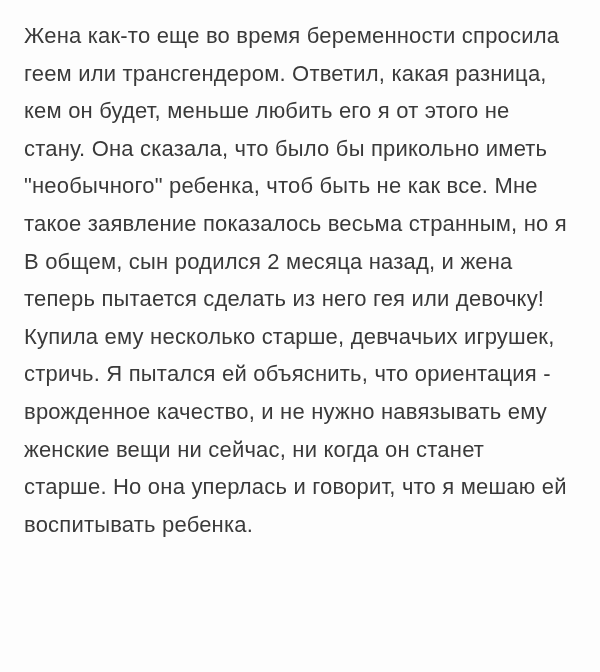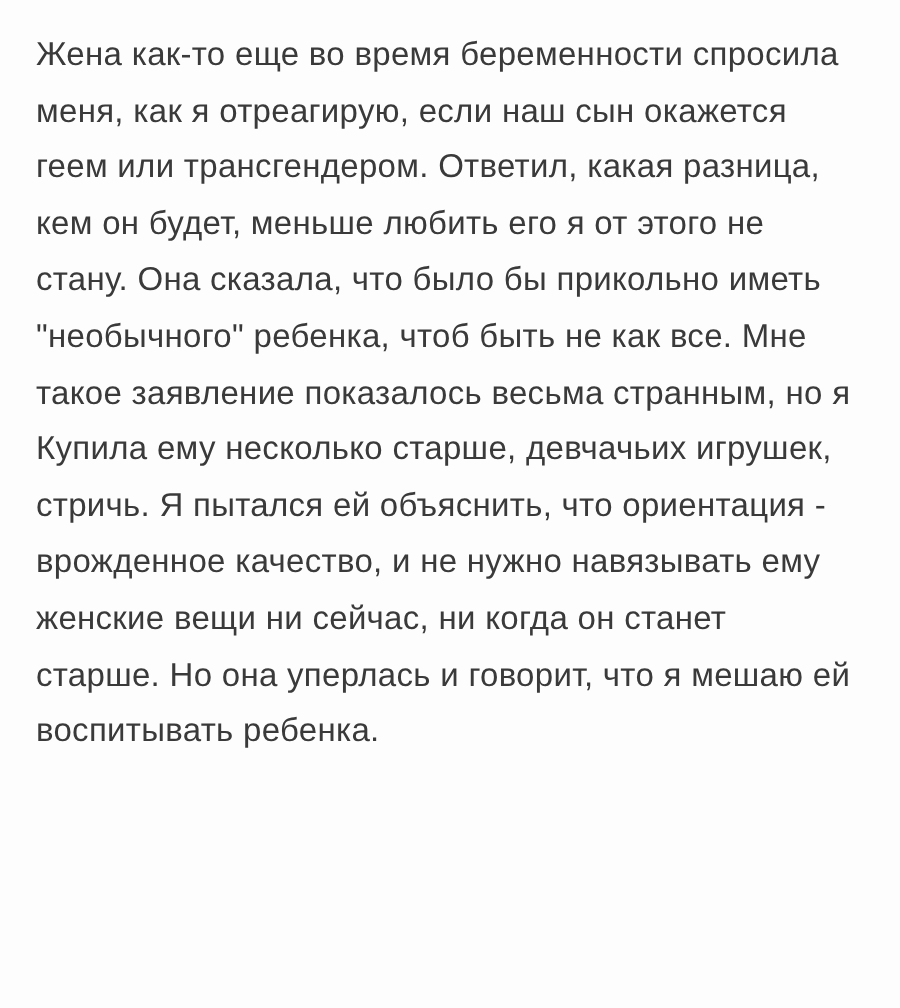--- a/index.html
+++ b/index.html
@@ -31,26 +31,27 @@
     white-space: nowrap;
     height: 37.6px;
   }
 </style>
 </head>
 <body>
 
 <div class="post">
   <div class="text-block">
       <div class="line">Жена как-то еще во время беременности спросила</div>
-      <div class="line">меня, как я отреагирую, если наш сын окажется</div>
       <div class="line">геем или трансгендером. Ответил, какая разница,</div>
       <div class="line">кем он будет, меньше любить его я от этого не</div>
       <div class="line">стану. Она сказала, что было бы прикольно иметь</div>
       <div class="line">"необычного" ребенка, чтоб быть не как все. Мне</div>
       <div class="line">такое заявление показалось весьма странным, но я</div>
+      <div class="line">В общем, сын родился 2 месяца назад, и жена</div>
+      <div class="line">теперь пытается сделать из него гея или девочку!</div>
       <div class="line">Купила ему несколько старше, девчачьих игрушек,</div>
       <div class="line">стричь. Я пытался ей объяснить, что ориентация -</div>
       <div class="line">врожденное качество, и не нужно навязывать ему</div>
       <div class="line">женские вещи ни сейчас, ни когда он станет</div>
       <div class="line">старше. Но она уперлась и говорит, что я мешаю ей</div>
       <div class="line">воспитывать ребенка.</div>
     </div>
 </div>
 
 </body></html>

